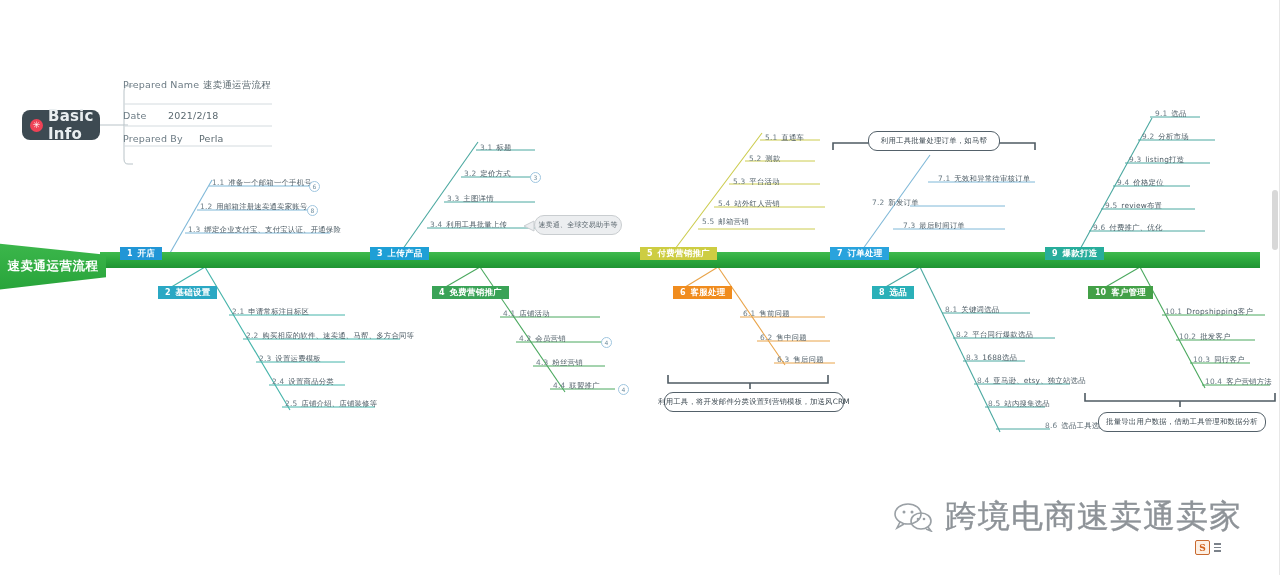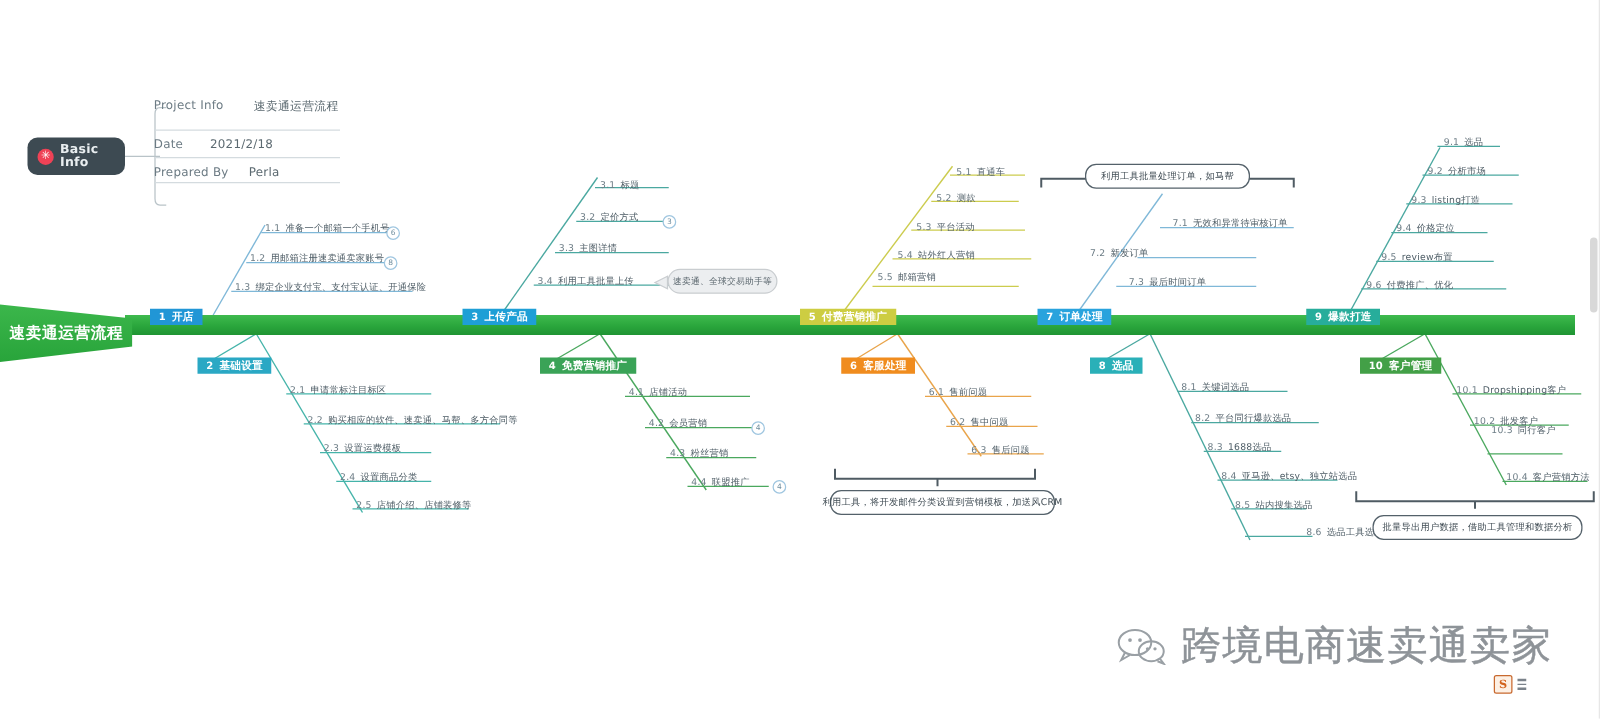--- a/index.html
+++ b/index.html
@@ -13,21 +13,21 @@
   #stage{position:absolute;left:0;top:0;width:1280px;height:575px;}
   svg#wires{position:absolute;left:0;top:0;width:1280px;height:575px;pointer-events:none;}
 
   
   .basic-pill{
     position:absolute;left:22px;top:110px;width:78px;height:30px;
     background:#3d4a52;border-radius:8px;
     display:flex;align-items:center;gap:5px;padding-left:8px;
     box-sizing:border-box;
   }
-  .basic-pill .lbl{color:#e9eef0;font-size:10px;font-weight:bold;letter-spacing:.2px;}
+  .basic-pill .lbl{color:#e9eef0;font-size:15px;font-weight:bold;letter-spacing:.2px;}
   .dot-icon{width:13px;height:13px;border-radius:50%;background:#ef4256;
     display:flex;align-items:center;justify-content:center;flex:0 0 auto;}
   .dot-icon span{color:#fff;font-size:9px;line-height:1;}
 
   .info-table{position:absolute;left:115px;top:84px;width:180px;height:44px;}
   .info-key{position:absolute;font-size:9.5px;color:#6c7b84;letter-spacing:.2px;}
   .info-val{position:absolute;font-size:9.5px;color:#5b6970;letter-spacing:.2px;}
 
   
   .spine{
@@ -198,21 +198,21 @@
   </svg>
 
   <div class="basic-pill">
     <span class="dot-icon">
         <span>✳</span>
       </span>
     <span class="lbl">Basic Info</span>
   </div>
 
   <div class="info-table">
-    <span class="info-key" style="left:8px;top:-5px;">Project Info</span>
+    <span class="info-key" style="left:8px;top:-5px;">Prepared Name</span>
     <span class="info-val" style="left:88px;top:-5px;">速卖通运营流程</span>
     <span class="info-key" style="left:8px;top:26px;">Date</span>
     <span class="info-val" style="left:53px;top:26px;">2021/2/18</span>
     <span class="info-key" style="left:8px;top:49px;">Prepared By</span>
     <span class="info-val" style="left:84px;top:49px;">Perla</span>
   </div>
 
   <div class="spine"></div>
   <div class="head">
     <span>速卖通运营流程</span>
@@ -307,21 +307,21 @@
 
   <div class="sub" style="left:1155px;top:109px;"><span class="idx">9.1</span><span>选品</span></div>
   <div class="sub" style="left:1142px;top:132px;"><span class="idx">9.2</span><span>分析市场</span></div>
   <div class="sub" style="left:1129px;top:155px;"><span class="idx">9.3</span><span>listing打造</span></div>
   <div class="sub" style="left:1117px;top:178px;"><span class="idx">9.4</span><span>价格定位</span></div>
   <div class="sub" style="left:1105px;top:201px;"><span class="idx">9.5</span><span>review布置</span></div>
   <div class="sub" style="left:1093px;top:223px;"><span class="idx">9.6</span><span>付费推广、优化</span></div>
 
   <div class="sub" style="left:1165px;top:307px;"><span class="idx">10.1</span><span>Dropshipping客户</span></div>
   <div class="sub" style="left:1179px;top:332px;"><span class="idx">10.2</span><span>批发客户</span></div>
-  <div class="sub" style="left:1193px;top:339px;"><span class="idx">10.3</span><span>同行客户</span></div>
+  <div class="sub" style="left:1193px;top:355px;"><span class="idx">10.3</span><span>同行客户</span></div>
   <div class="sub" style="left:1205px;top:377px;"><span class="idx">10.4</span><span>客户营销方法</span></div>
 
   <div class="callout" style="left:868px;top:131px;width:132px;height:20px;">
     <span>利用工具批量处理订单，如马帮</span>
   </div>
   <div class="callout" style="left:664px;top:392px;width:180px;height:20px;">
     <span>利用工具，将开发邮件分类设置到营销模板，加送风CRM</span>
   </div>
   <div class="callout" style="left:1098px;top:412px;width:168px;height:20px;">
     <span>批量导出用户数据，借助工具管理和数据分析</span>

